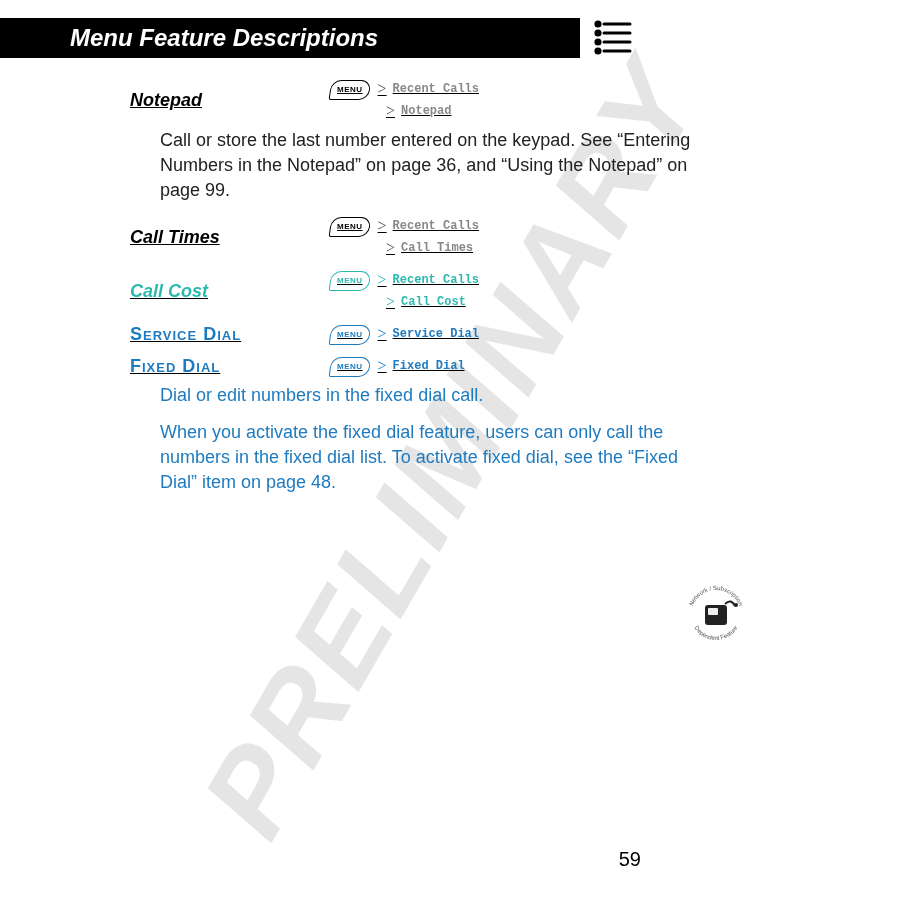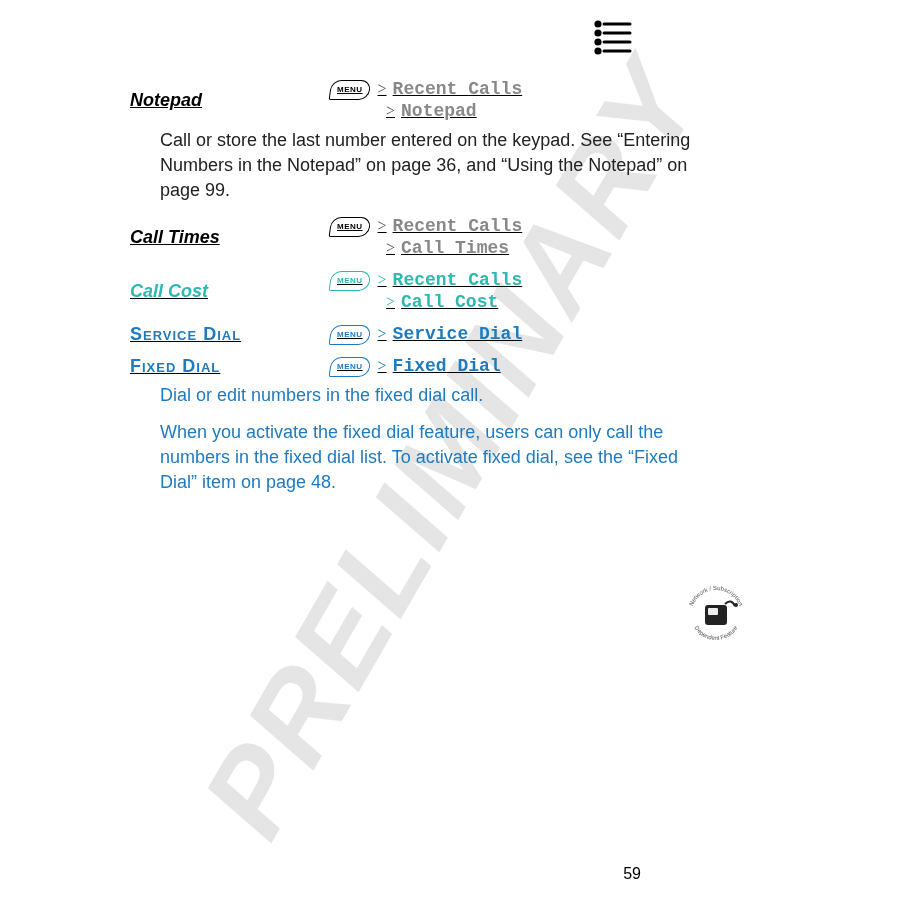--- a/index.html
+++ b/index.html
@@ -116,21 +116,21 @@
   .menu-btn span { transform: skewX(8deg); }
   .gt {
     font-family: serif;
     font-size: 16px;
     margin: 0 6px 0 8px;
     color: #555;
   }
   .mono, .mono-path {
     font-family: "Courier New", monospace;
     font-weight: bold;
-    font-size: 18px;
+    font-size: 12px;
     letter-spacing: 0px;
     color: #888;
   }
   .crumbs {
     display: flex;
     flex-direction: column;
   }
   .crumb-line {
     display: flex;
     align-items: center;
@@ -138,39 +138,42 @@
   .crumb-line.indent { padding-left: 48px; }
   .body-text {
     margin: 6px 0 12px 30px;
     font-size: 18px;
     line-height: 25px;
     color: #222;
   }
   .body-text.narrow { width: 430px; }
   .page-num {
     position: absolute;
-    bottom: 18px;
+    bottom: 30px;
     right: 260px;
-    font-size: 16px;
+    font-size: 20px;
     z-index: 2;
   }
   .teal .sec-label, .teal .body-text, .teal .gt, .teal .mono, .teal .menu-btn { color: #2bb9b0 !important; border-color:#2bb9b0 !important; }
   .teal .menu-btn span { color:#2bb9b0; }
   .blue .sec-label { color: #1f7bbf; }
   .blue .body-text { color: #1f7bbf; }
   .blue .gt, .blue .mono { color:#1f7bbf !important; }
   .blue .menu-btn { border-color:#1f7bbf; }
   .blue .menu-btn span { color:#1f7bbf; }
 </style>
 </head>
 <body>
 <div class="page">
 
 <div class="watermark">PRELIMINARY</div>
 
+<div class="header-bar">
+  <span class="header-title">Menu Feature Descriptions</span>
+</div>
 
 <div class="list-icon">
   <svg viewBox="0 0 40 40" width="40" height="40">
     <g stroke="#000" stroke-width="3" stroke-linecap="round">
       <circle cx="6" cy="6" r="2.1" fill="#000"></circle>
       <line x1="12" y1="6" x2="38" y2="6"></line>
       <circle cx="6" cy="15" r="2.1" fill="#000"></circle>
       <line x1="12" y1="15" x2="38" y2="15"></line>
       <circle cx="6" cy="24" r="2.1" fill="#000"></circle>
       <line x1="12" y1="24" x2="38" y2="24"></line>

